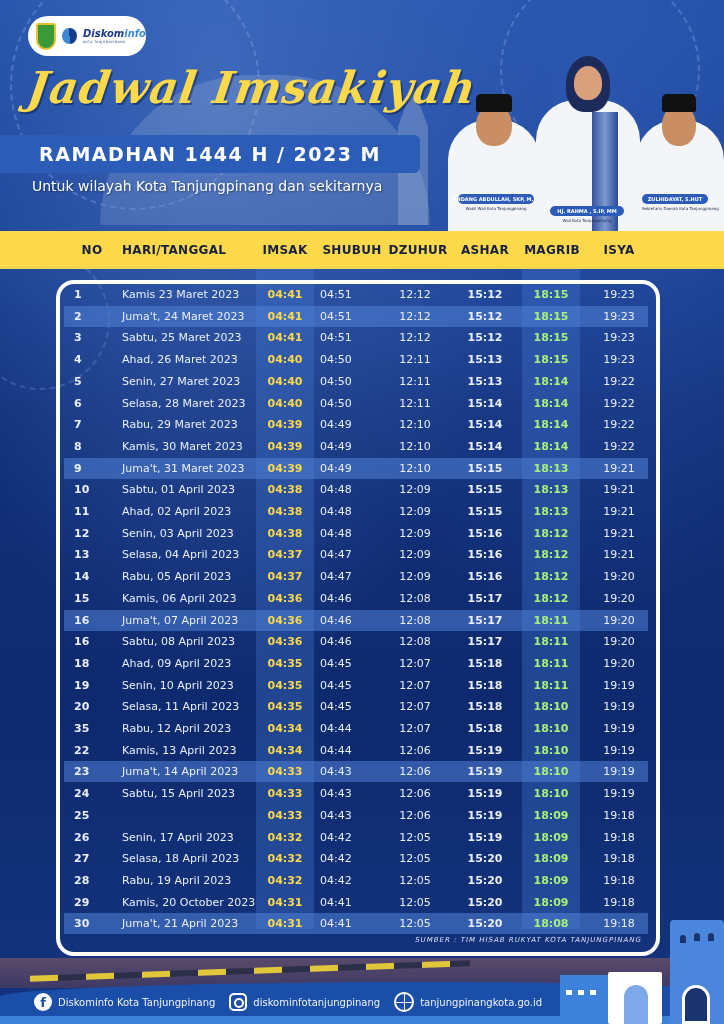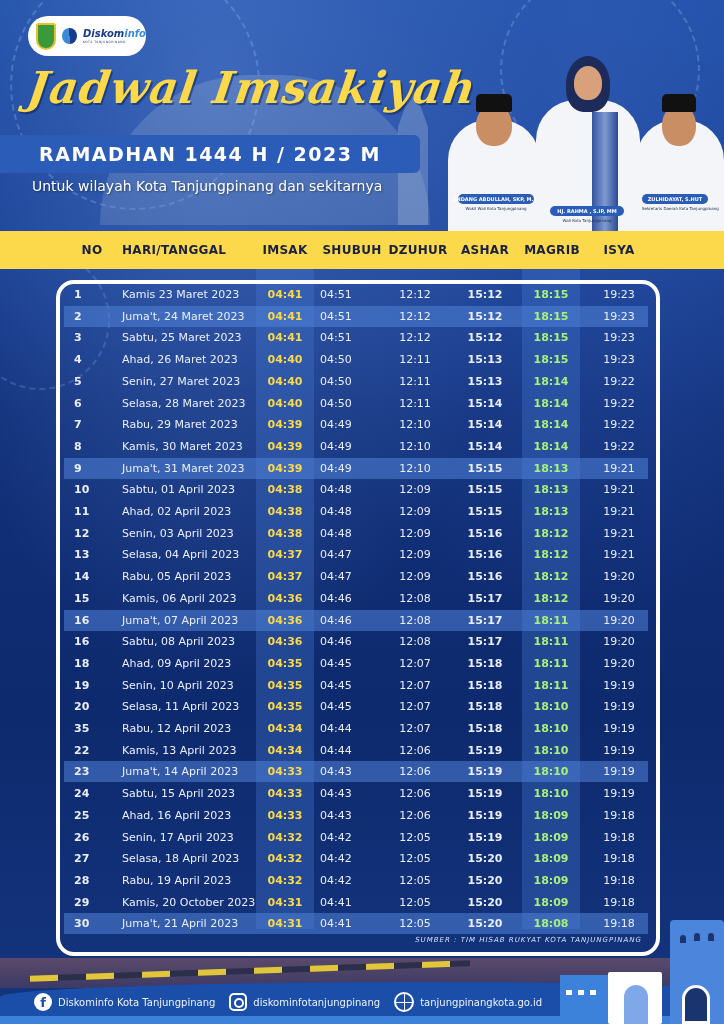--- a/index.html
+++ b/index.html
@@ -465,21 +465,20 @@
         <div class="cell c-date">Sabtu, 15 April 2023</div>
         <div class="cell c-imsak">04:33</div>
         <div class="cell c-shubuh">04:43</div>
         <div class="cell c-dzuhur">12:06</div>
         <div class="cell c-ashar">15:19</div>
         <div class="cell c-magrib">18:10</div>
         <div class="cell c-isya">19:19</div>
       </div>
       <div class="row" style="top: 804.8px;">
         <div class="cell c-no">25</div>
-        <div class="cell c-date">Ahad, 16 April 2023</div>
         <div class="cell c-imsak">04:33</div>
         <div class="cell c-shubuh">04:43</div>
         <div class="cell c-dzuhur">12:06</div>
         <div class="cell c-ashar">15:19</div>
         <div class="cell c-magrib">18:09</div>
         <div class="cell c-isya">19:18</div>
       </div>
       <div class="row" style="top: 826.5px;">
         <div class="cell c-no">26</div>
         <div class="cell c-date">Senin, 17 April 2023</div>

